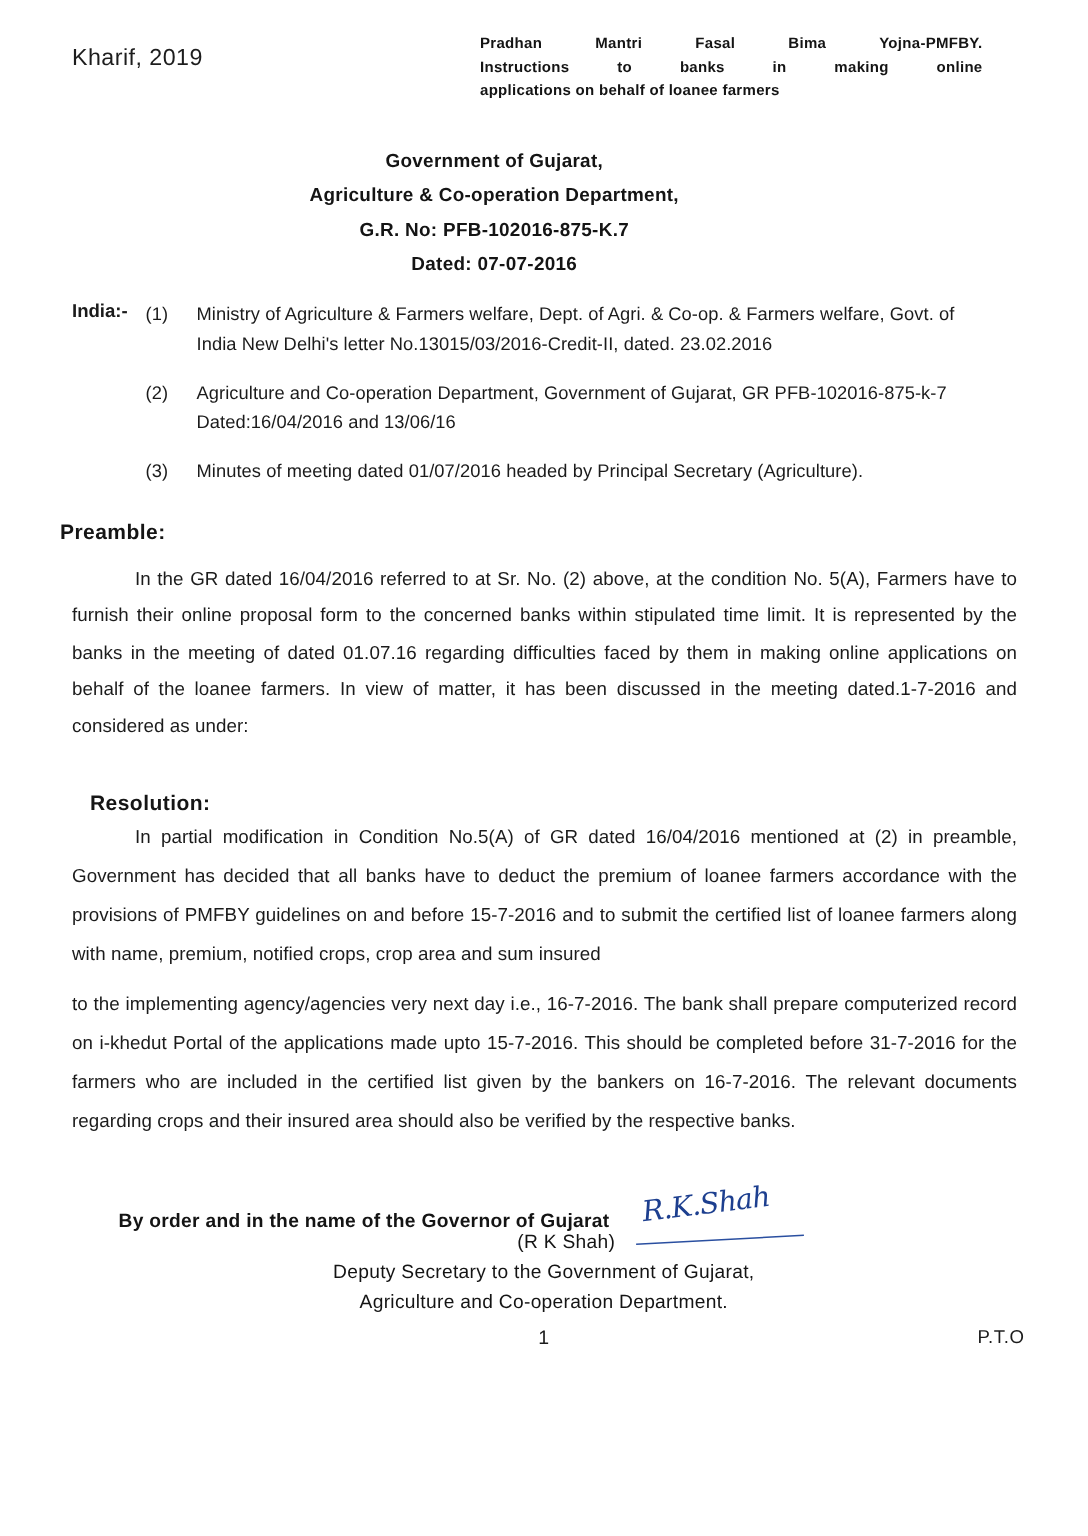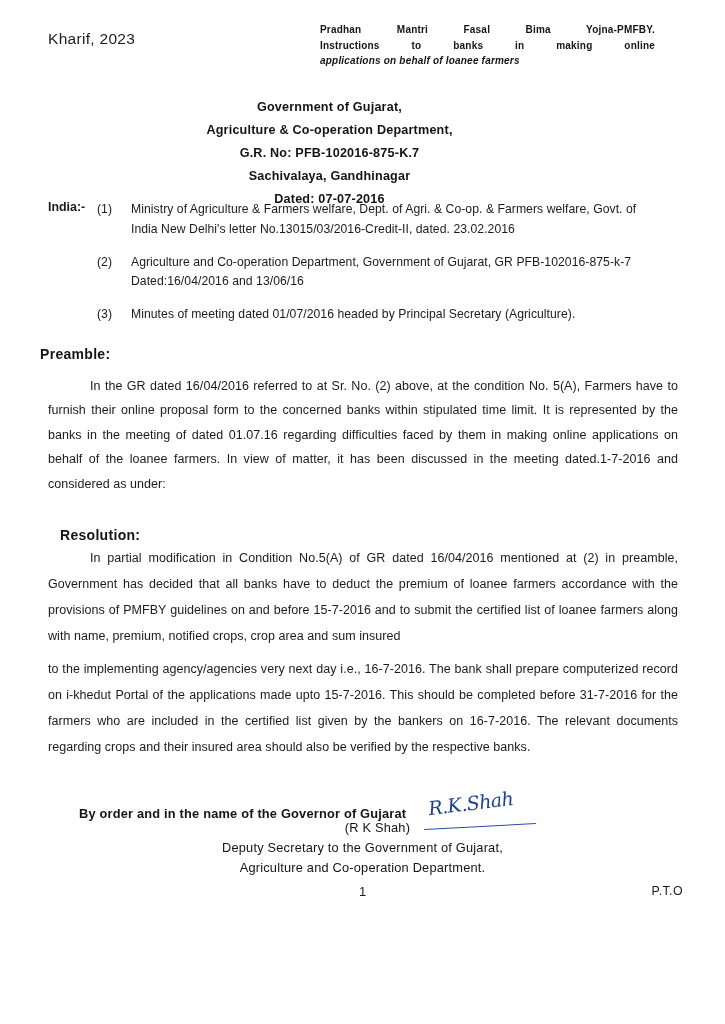--- a/index.html
+++ b/index.html
@@ -52,21 +52,20 @@
     color: #141414;
     letter-spacing: 0.2px;
   }
   .scheme-title .ln {
     display: block;
     text-align: justify;
     text-align-last: justify;
   }
   .scheme-title .ln.last {
     text-align-last: left;
-    font-style: italic;
   }
 
   
   .govt-block {
     position: absolute;
     top: 96px;
     left: 0;
     width: 659px;
     text-align: center;
     font-size: 12.6px;
@@ -216,33 +215,32 @@
     color: #1b1b1b;
     letter-spacing: 0.4px;
   }
 </style>
 </head>
 <body>
 
 <div class="page">
 
   <div class="header-row">
-    <div class="kharif">Kharif, 2023</div>
+    <div class="kharif">Kharif, 2019</div>
     <div class="scheme-title">
       <span class="ln">Pradhan Mantri Fasal Bima Yojna-PMFBY.</span>
       <span class="ln">Instructions to banks in making online</span>
       <span class="ln last">applications on behalf of loanee farmers</span>
     </div>
   </div>
 
   <div class="govt-block">
     <div>Government of Gujarat,</div>
     <div>Agriculture &amp; Co-operation Department,</div>
     <div>G.R. No: PFB-102016-875-K.7</div>
-    <div>Sachivalaya, Gandhinagar</div>
     <div>Dated: 07-07-2016</div>
   </div>
 
   <div class="read-section">
     <div class="read-label">India:-</div>
     <div class="read-items">
       <div class="read-item">
         <span class="num">(1)</span>
         <span>Ministry of Agriculture &amp; Farmers welfare, Dept. of Agri. &amp; Co-op. &amp; Farmers welfare, Govt. of India New Delhi's letter No.13015/03/2016-Credit-II, dated. 23.02.2016</span>
       </div>

